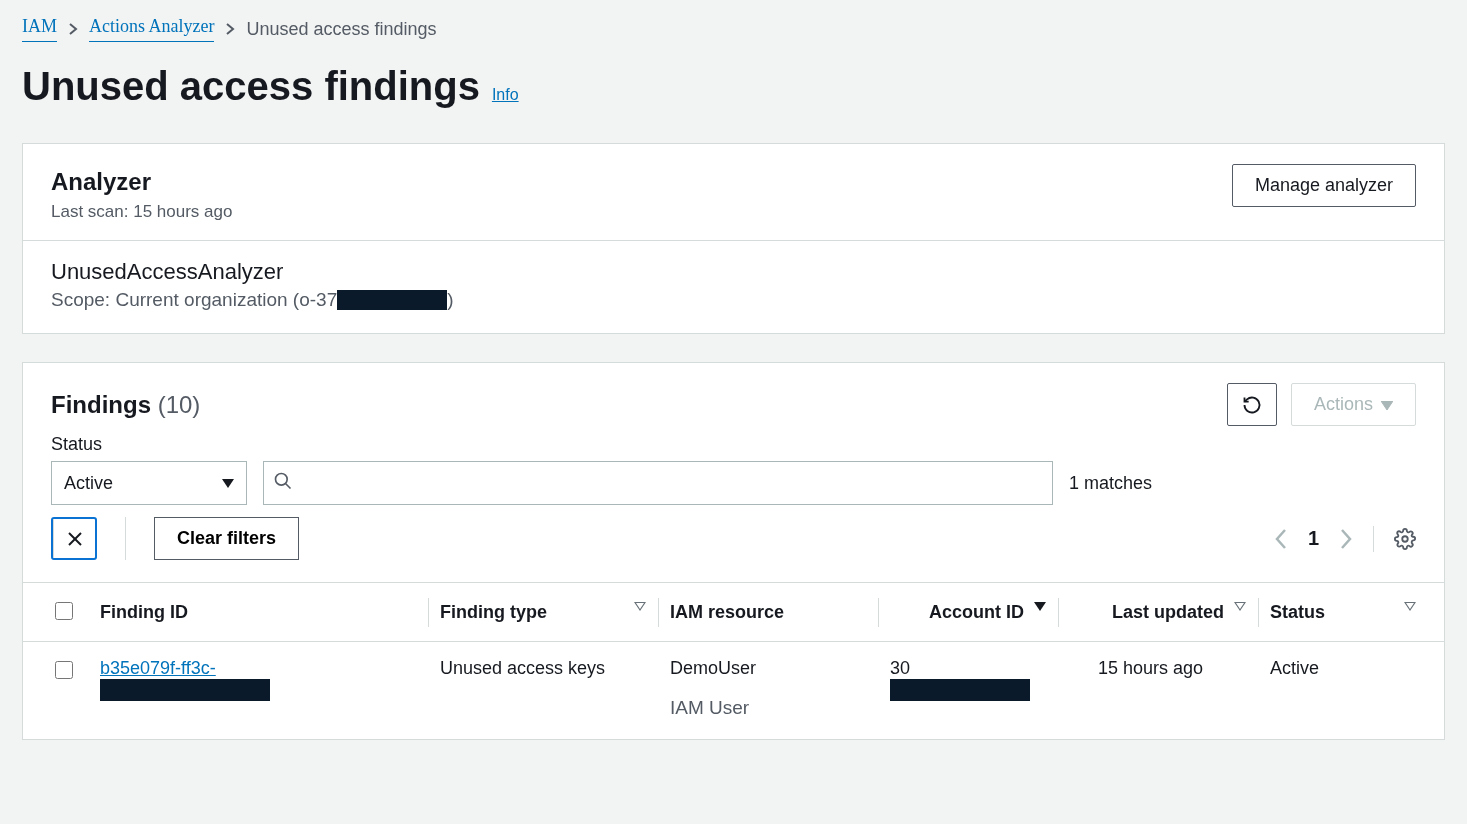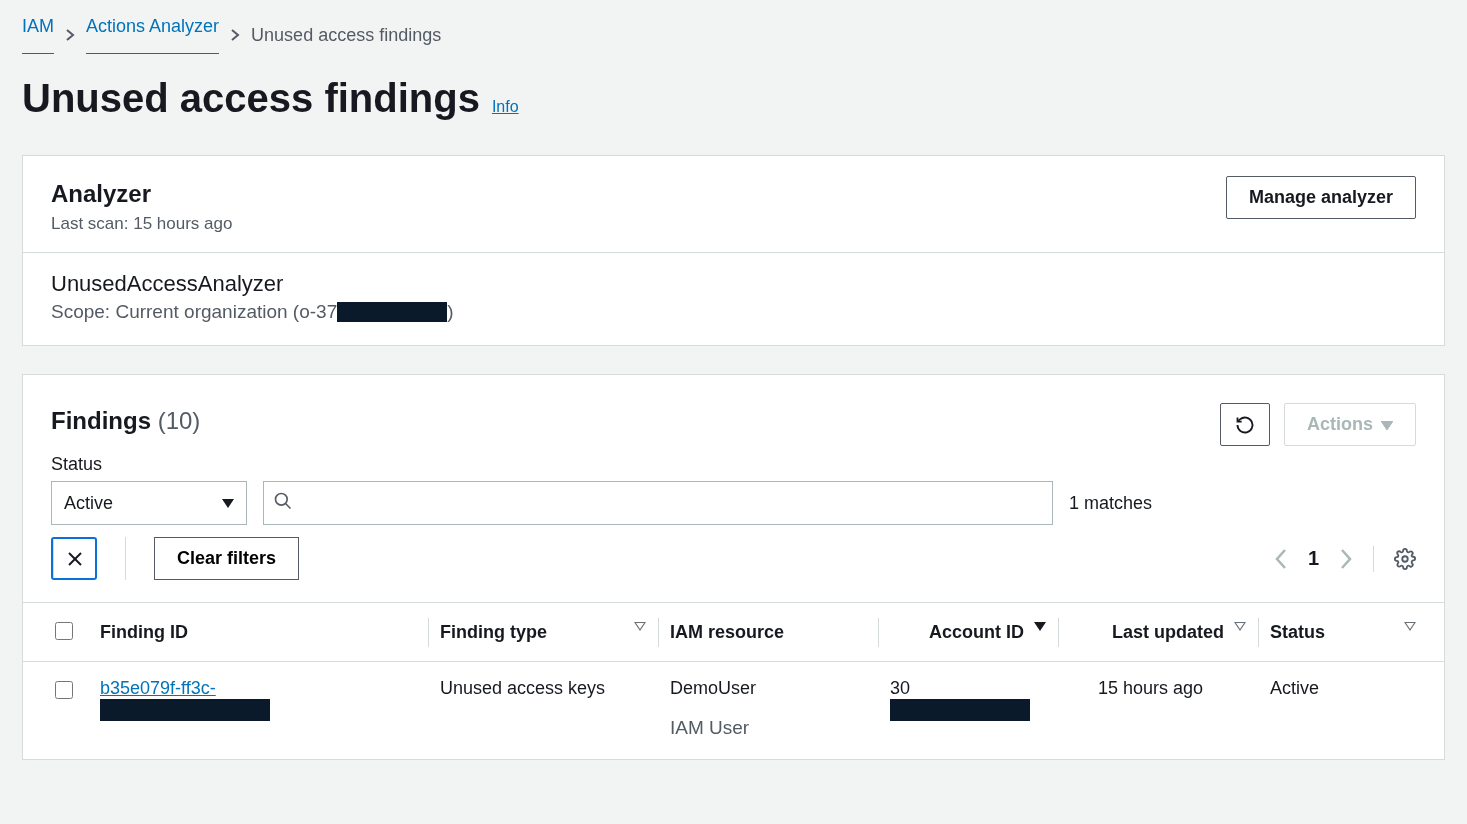--- a/index.html
+++ b/index.html
@@ -10,45 +10,45 @@
     --border-light:#d5dbdb;
     --bg:#f2f3f3;
     --panel:#ffffff;
     --blue:#0972d3;
   }
   *{box-sizing:border-box;font-family:"Amazon Ember","Helvetica Neue",Arial,sans-serif;}
   body{margin:0;background:var(--bg);color:var(--text);font-size:16px;}
   .page{padding:10px 22px 0 22px;}
   
   .breadcrumb{display:flex;align-items:center;gap:10px;font-size:18px;padding:6px 0 16px 0;}
-  .breadcrumb a{color:var(--link);text-decoration:none;border-bottom:1px solid var(--link);padding-bottom:16px;}
+  .breadcrumb a{color:var(--link);text-decoration:none;border-bottom:1px solid var(--link);padding-bottom:4px;font-family:Liberation Serif, serif;}
   .breadcrumb .sep svg{width:12px;height:12px;stroke:#545b64;stroke-width:2;fill:none;}
   .breadcrumb .current{color:var(--text-sec);}
   
   h1{font-size:40px;font-weight:700;margin:6px 0 34px 0;display:flex;align-items:baseline;gap:12px;}
   h1 .info{font-size:16px;font-weight:400;color:var(--link);}
   
   .panel{background:var(--panel);border:1px solid var(--border-light);margin-bottom:28px;}
   .panel-head{display:flex;justify-content:space-between;align-items:flex-start;padding:20px 28px 18px 28px;}
   .panel-head h2{font-size:24px;font-weight:700;margin:4px 0 6px 0;}
   .panel-head .sub{font-size:17px;color:var(--text-sec);}
   .panel-body{border-top:1px solid var(--border-light);padding:18px 28px 22px 28px;}
   .analyzer-name{font-size:22px;margin-bottom:4px;}
   .scope-line{font-size:19px;color:var(--text-sec);display:flex;align-items:center;}
   .redact{display:inline-block;background:#0a1a2a;height:20px;vertical-align:middle;}
   
-  .btn{display:inline-flex;align-items:center;justify-content:center;gap:8px;border:1px solid #545b64;background:transparent;color:var(--text);font-size:18px;font-weight:700;padding:10px 22px;cursor:pointer;border-radius:2px;}
+  .btn{display:inline-flex;align-items:center;justify-content:center;gap:8px;border:1px solid #545b64;background:transparent;color:var(--text);font-size:18px;font-weight:400;padding:10px 22px;cursor:pointer;border-radius:2px;}
   .btn.icon{padding:10px 14px;}
   .btn.disabled{color:#aab7b8;border-color:#d5dbdb;cursor:default;}
   .btn.disabled svg{stroke:#aab7b8;fill:#aab7b8;}
   
   .findings-head{display:flex;justify-content:space-between;align-items:center;padding:20px 28px 8px 28px;}
   .findings-head h2{font-size:24px;font-weight:700;margin:0;}
   .findings-head h2 .count{font-weight:400;color:var(--text-sec);}
-  .findings-head .actions{display:flex;gap:14px;margin-top:8px;}
+  .findings-head .actions{display:flex;gap:14px;}
   
   .filters{padding:0 28px 12px 28px;}
   .label{font-size:18px;margin-bottom:6px;display:block;}
   .filter-row1{display:flex;align-items:center;gap:16px;margin-bottom:12px;}
   .select{position:relative;width:196px;}
   .select-box{border:1px solid var(--border);background:#fff;height:44px;display:flex;align-items:center;justify-content:space-between;padding:0 12px;font-size:18px;cursor:pointer;}
   .search{flex:1;max-width:790px;position:relative;}
   .search input{width:100%;height:44px;border:1px solid var(--border);padding:0 12px 0 40px;font-size:18px;}
   .search .sicon{position:absolute;left:10px;top:50%;transform:translateY(-50%);}
   .matches{font-size:18px;white-space:nowrap;}

